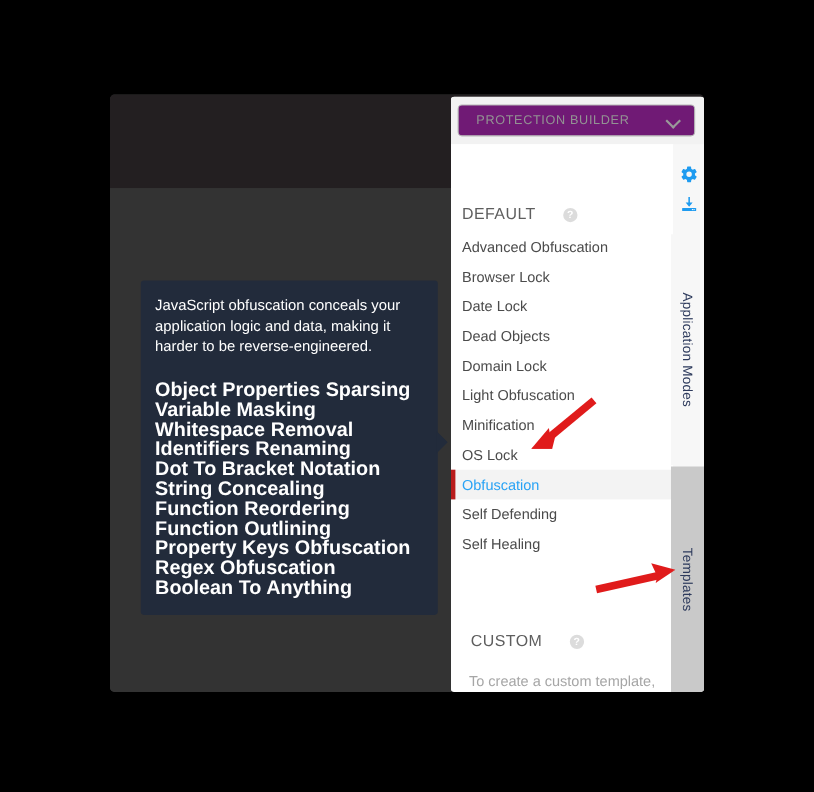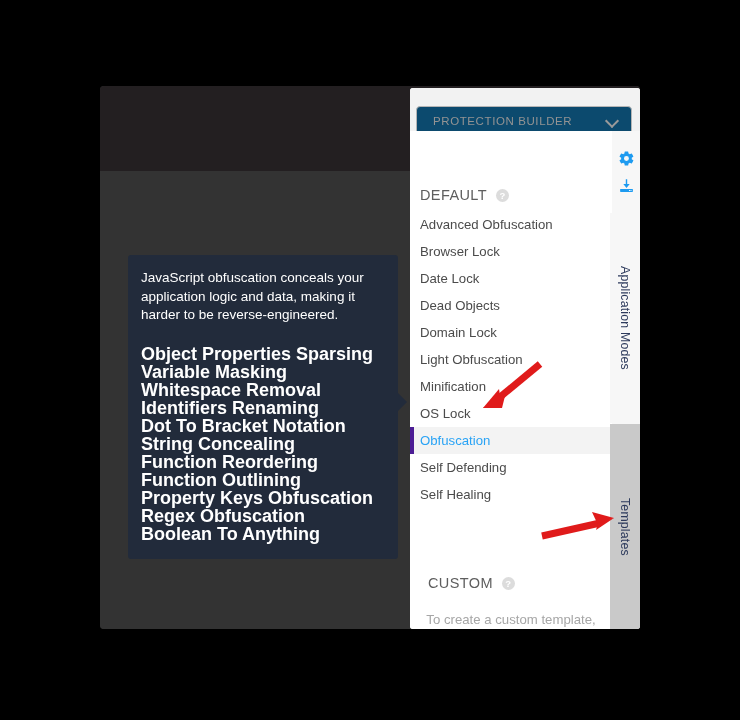--- a/index.html
+++ b/index.html
@@ -110,28 +110,27 @@
     background: #f2f2f2;
   }
   .pb-select {
     position: absolute;
     left: 6px;
     top: 7px;
     width: 216px;
     height: 29px;
     border: 1px solid #b5b5b5;
     border-radius: 4px;
-    background: #0c4a6e;
+    background: #701a75;
     box-sizing: border-box;
     display: flex;
     align-items: center;
     justify-content: space-between;
     padding: 0 12px 0 16px;
     cursor: pointer;
-    margin-top: 11px;
   }
   .pb-select-label {
     font-size: 11.5px;
     letter-spacing: 0.6px;
     color: #939393;
     font-family: "Liberation Sans", sans-serif;
   }
   .chev {
     width: 13px;
     height: 13px;
@@ -167,20 +166,21 @@
     background: #f7f7f7;
   }
 
   .section-title {
     font-size: 14.5px;
     letter-spacing: 0.4px;
     color: #5e5e5e;
     display: flex;
     align-items: center;
     padding-left: 10px;
+    gap: 16px;
   }
   .section-title.default-sec { position:absolute; left:0; top:56px; }
   .section-title.custom-sec  { position:absolute; left:8px; top:444px; }
 
   .help-badge {
     display: inline-block;
     width: 13px;
     height: 13px;
     border-radius: 50%;
     background: #dcdcdc;
@@ -205,21 +205,21 @@
     font-size: 13.2px;
     color: #4b4b4b;
     padding-left: 10px;
     box-sizing: border-box;
     cursor: pointer;
     white-space: nowrap;
   }
   .pb-item.selected {
     background: #f3f3f3;
     color: #29a3f5;
-    border-left: 4px solid #4c1d95;
+    border-left: 4px solid #b91c1c;
     padding-left: 6px;
   }
 
   .custom-msg {
     position: absolute;
     left: 0;
     top: 475px;
     width: 202px;
     text-align: center;
     font-size: 13.2px;

